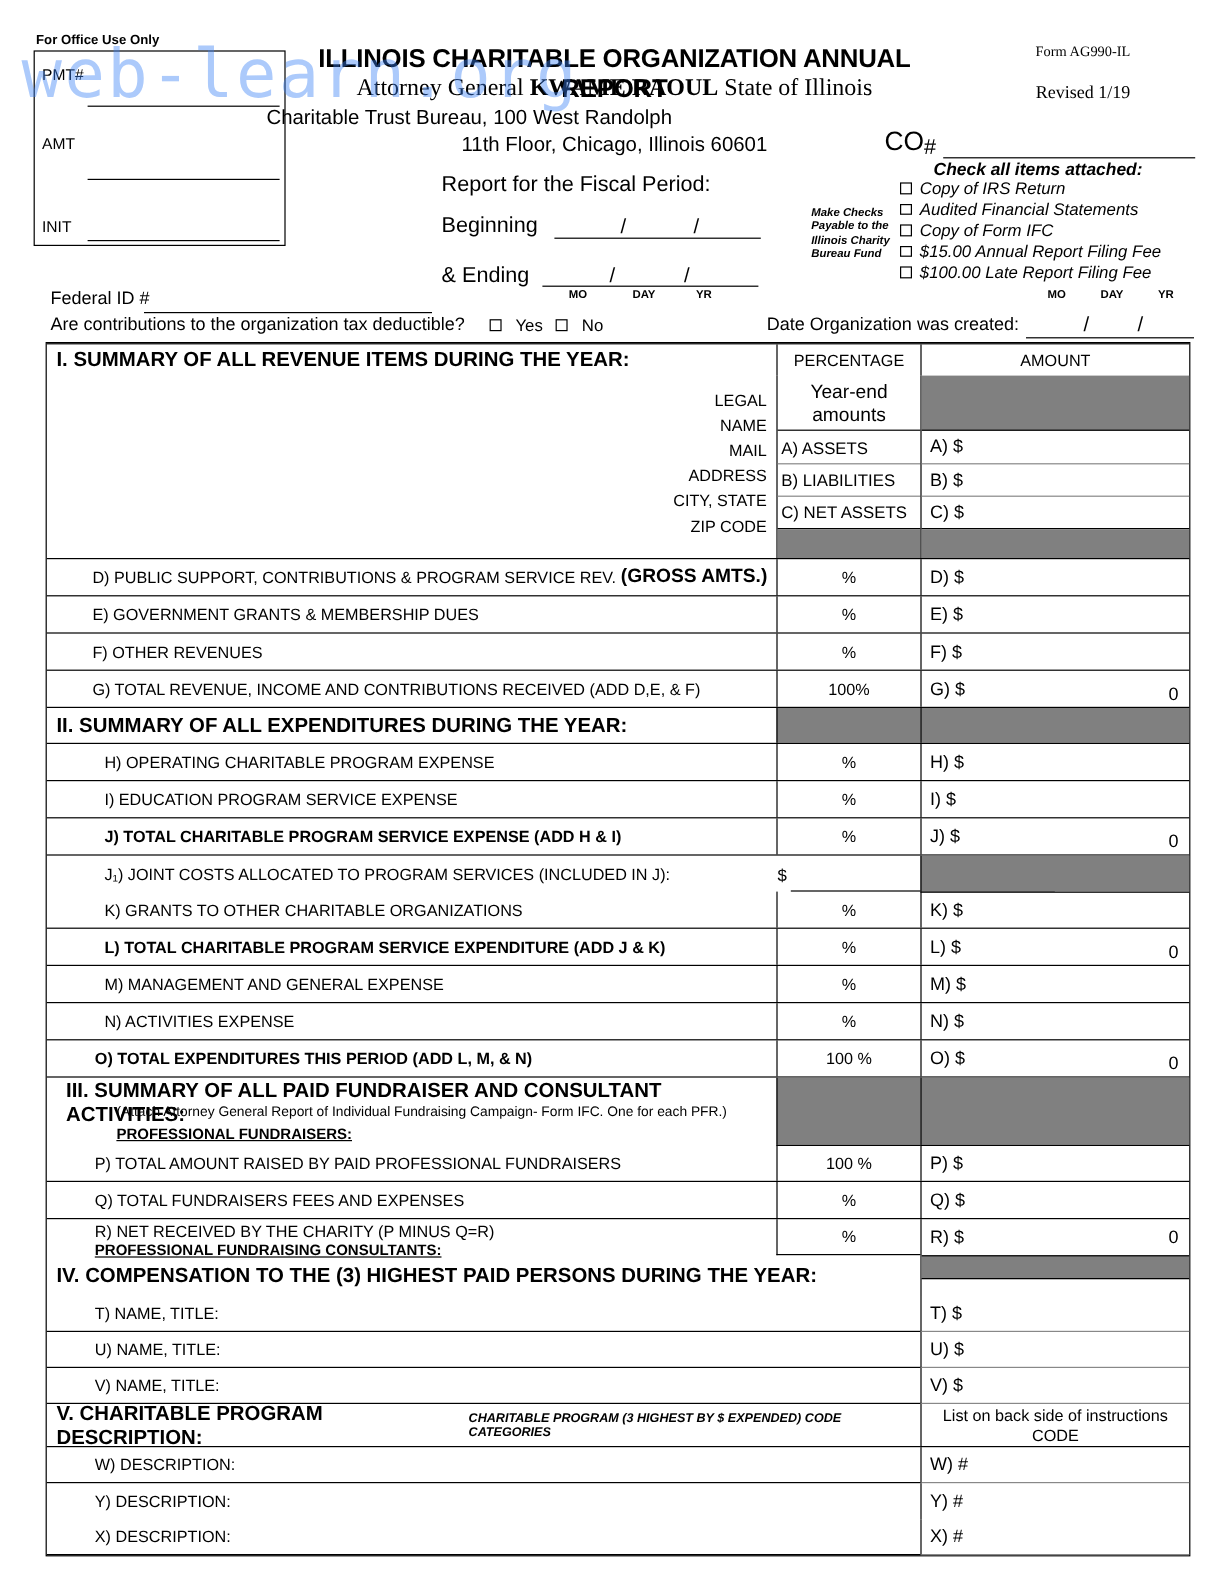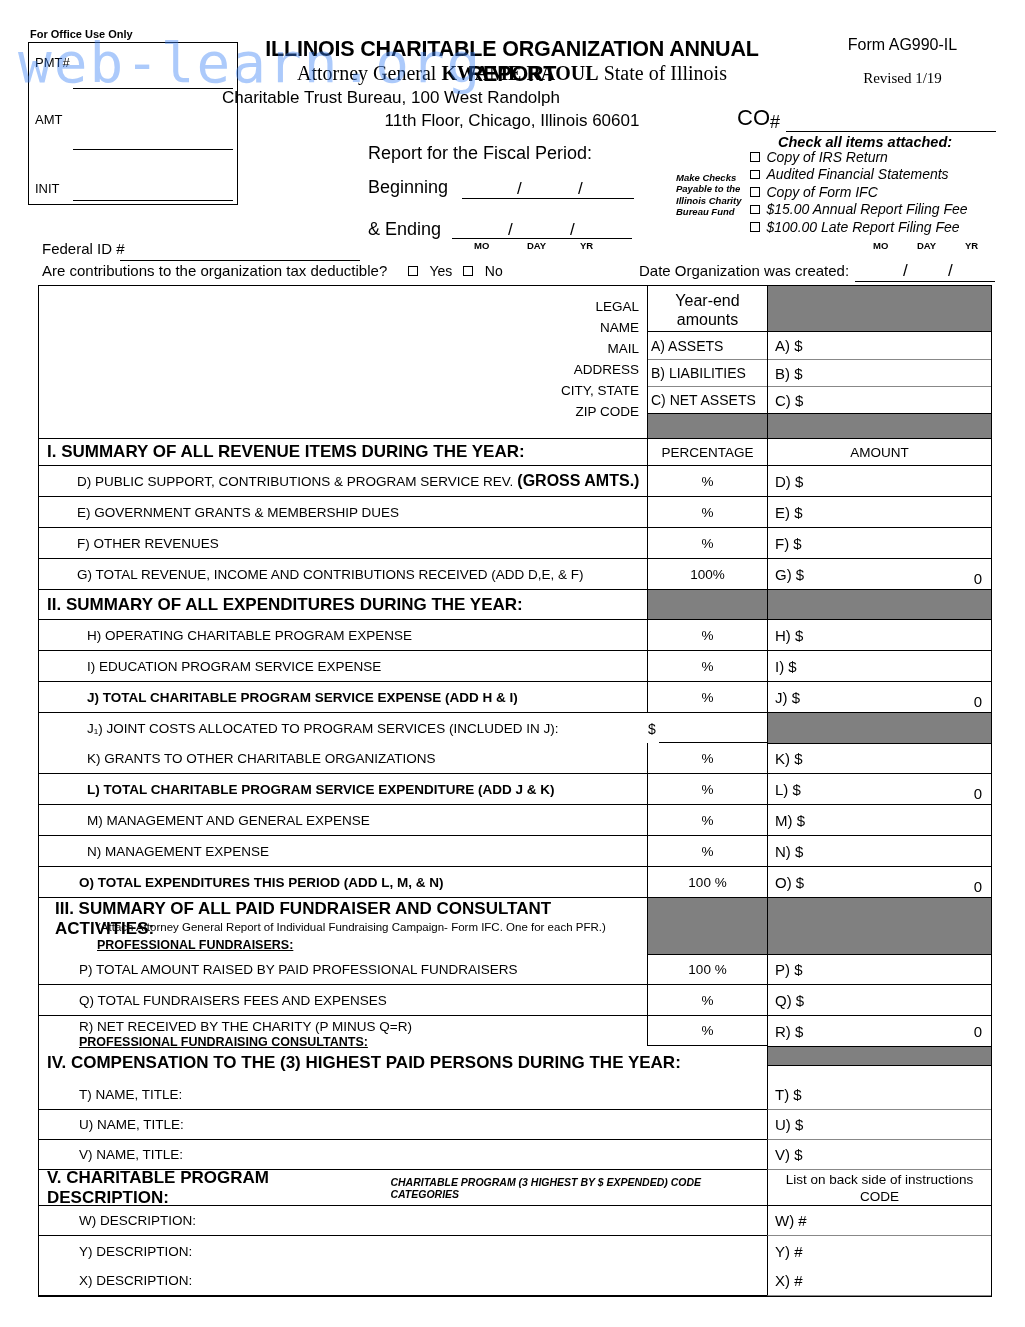--- a/index.html
+++ b/index.html
@@ -33,21 +33,21 @@
   }
   #title-sub{
     position:absolute;left:222px;top:62px;width:580px;text-align:center;
     font-family:"Liberation Serif", serif;font-size:20px;
   }
   #title-sub b{font-weight:bold;}
   #addr1{position:absolute;left:222px;top:88px;width:580px;text-align:left;font-size:17px;}
   #addr2{position:absolute;left:222px;top:111px;width:580px;text-align:center;font-size:17px;}
 
   #form-no{position:absolute;left:795px;top:36px;width:215px;text-align:center;
-           font-family:Liberation Sans, sans-serif;font-size:16px;}
+           font-family:Liberation Serif, serif;font-size:12px;}
   #form-rev{position:absolute;left:795px;top:56px;width:215px;text-align:center;
            font-family:"Liberation Serif", serif;font-size:15px;margin-top:14px;}
 
   #co-label{position:absolute;left:737px;top:105px;font-size:22px;}
   #co-hash{position:absolute;left:770px;top:112px;font-size:18px;}
   #co-rule{position:absolute;left:786px;top:131px;width:210px;border-bottom:1.3px solid #000;}
 
   #fiscal-title{position:absolute;left:368px;top:143px;font-size:18px;}
   #beg-label{position:absolute;left:368px;top:177px;font-size:18px;}
   #end-label{position:absolute;left:368px;top:219px;font-size:18px;}
@@ -177,20 +177,32 @@
   <div id="date-created">Date Organization was created:</div>
   <div id="date-rule"></div>
   <div class="slash" style="left:903px;top:261px;">/</div>
   <div class="slash" style="left:948px;top:261px;">/</div>
   <div class="mdy" style="left:873px;top:240px;">MO</div>
   <div class="mdy" style="left:917px;top:240px;">DAY</div>
   <div class="mdy" style="left:965px;top:240px;">YR</div>
 
   <div id="tbl">
 
+    <div class="trow bt">
+      <div class="lbl-flex" style="height:26px;display:flex;align-items:center;">
+        <div class="sec-head">I.   SUMMARY OF ALL REVENUE ITEMS DURING THE YEAR:</div>
+      </div>
+      <div class="c-pct bl" style="height:26px;">
+          <div class="pct-txt">PERCENTAGE</div>
+        </div>
+      <div class="c-amt bl" style="height:26px;">
+          <div class="pct-txt">AMOUNT</div>
+        </div>
+    </div>
+
     <div class="trow">
       <div class="lbl-flex" id="addr-block">
         <div id="addr-labels">
           <div>LEGAL</div>
           <div>NAME</div>
           <div>MAIL</div>
           <div>ADDRESS</div>
           <div>CITY, STATE</div>
           <div>ZIP CODE</div>
         </div>
@@ -222,32 +234,20 @@
             <div class="amt-txt">B) $</div>
           </div>
         <div style="height:26px;" class="bb">
             <div class="amt-txt">C) $</div>
           </div>
         <div class="gray" style="height:24px;"></div>
       </div>
     </div>
 
     <div class="trow bt">
-      <div class="lbl-flex" style="height:26px;display:flex;align-items:center;">
-        <div class="sec-head">I.   SUMMARY OF ALL REVENUE ITEMS DURING THE YEAR:</div>
-      </div>
-      <div class="c-pct bl" style="height:26px;">
-          <div class="pct-txt">PERCENTAGE</div>
-        </div>
-      <div class="c-amt bl" style="height:26px;">
-          <div class="pct-txt">AMOUNT</div>
-        </div>
-    </div>
-
-    <div class="trow bt">
       <div class="lbl-flex" style="height:30px;display:flex;align-items:center;padding-left:38px;">
         <span class="item">D) PUBLIC SUPPORT, CONTRIBUTIONS &amp; PROGRAM SERVICE REV.</span>
         <span class="item" style="font-weight:bold;font-size:16px;margin-left:4px;">(GROSS AMTS.)</span>
       </div>
       <div class="c-pct bl" style="height:30px;">
           <div class="pct-txt">%</div>
         </div>
       <div class="c-amt bl" style="height:30px;">
           <div class="amt-txt">D) $</div>
         </div>
@@ -378,21 +378,21 @@
       <div class="c-pct bl" style="height:30px;">
           <div class="pct-txt">%</div>
         </div>
       <div class="c-amt bl" style="height:30px;">
           <div class="amt-txt">M) $</div>
         </div>
     </div>
 
     <div class="trow bt">
       <div class="lbl-flex" style="height:30px;display:flex;align-items:center;padding-left:48px;">
-        <span class="item">N)   MANAGEMENT EXPENSE</span>
+        <span class="item">N)   ACTIVITIES EXPENSE</span>
       </div>
       <div class="c-pct bl" style="height:30px;">
           <div class="pct-txt">%</div>
         </div>
       <div class="c-amt bl" style="height:30px;">
           <div class="amt-txt">N) $</div>
         </div>
     </div>
 
     <div class="trow bt">

